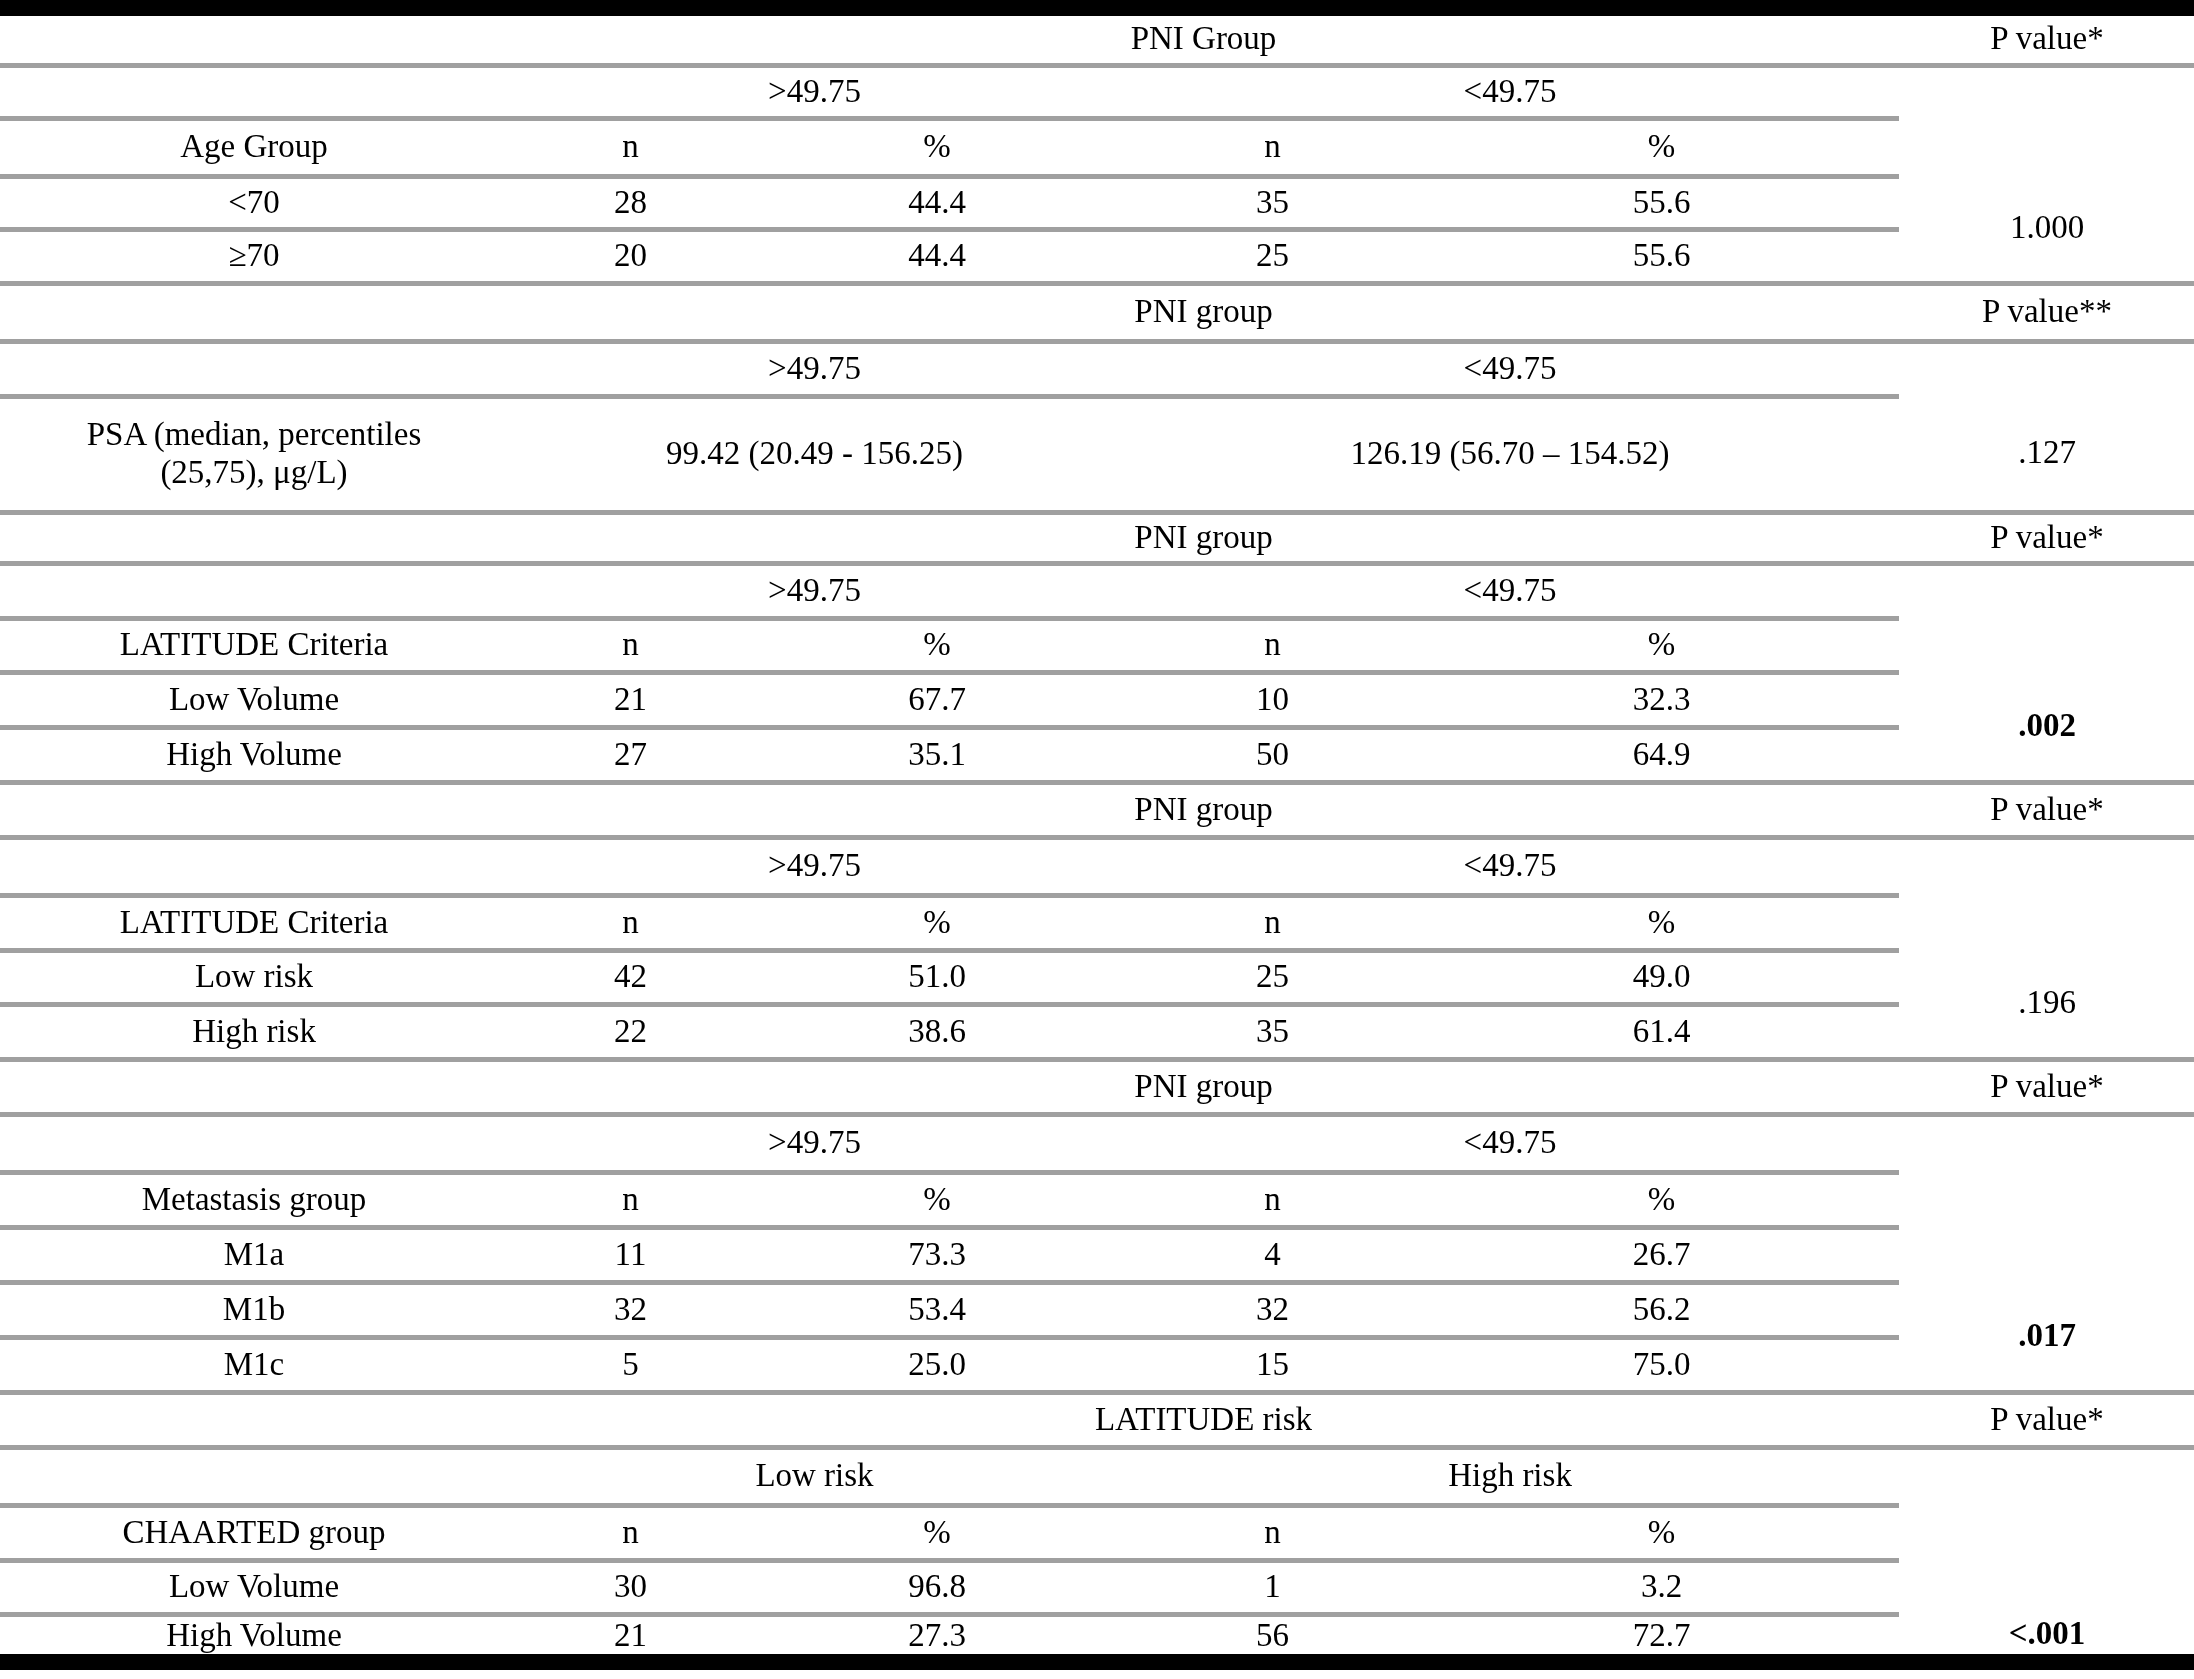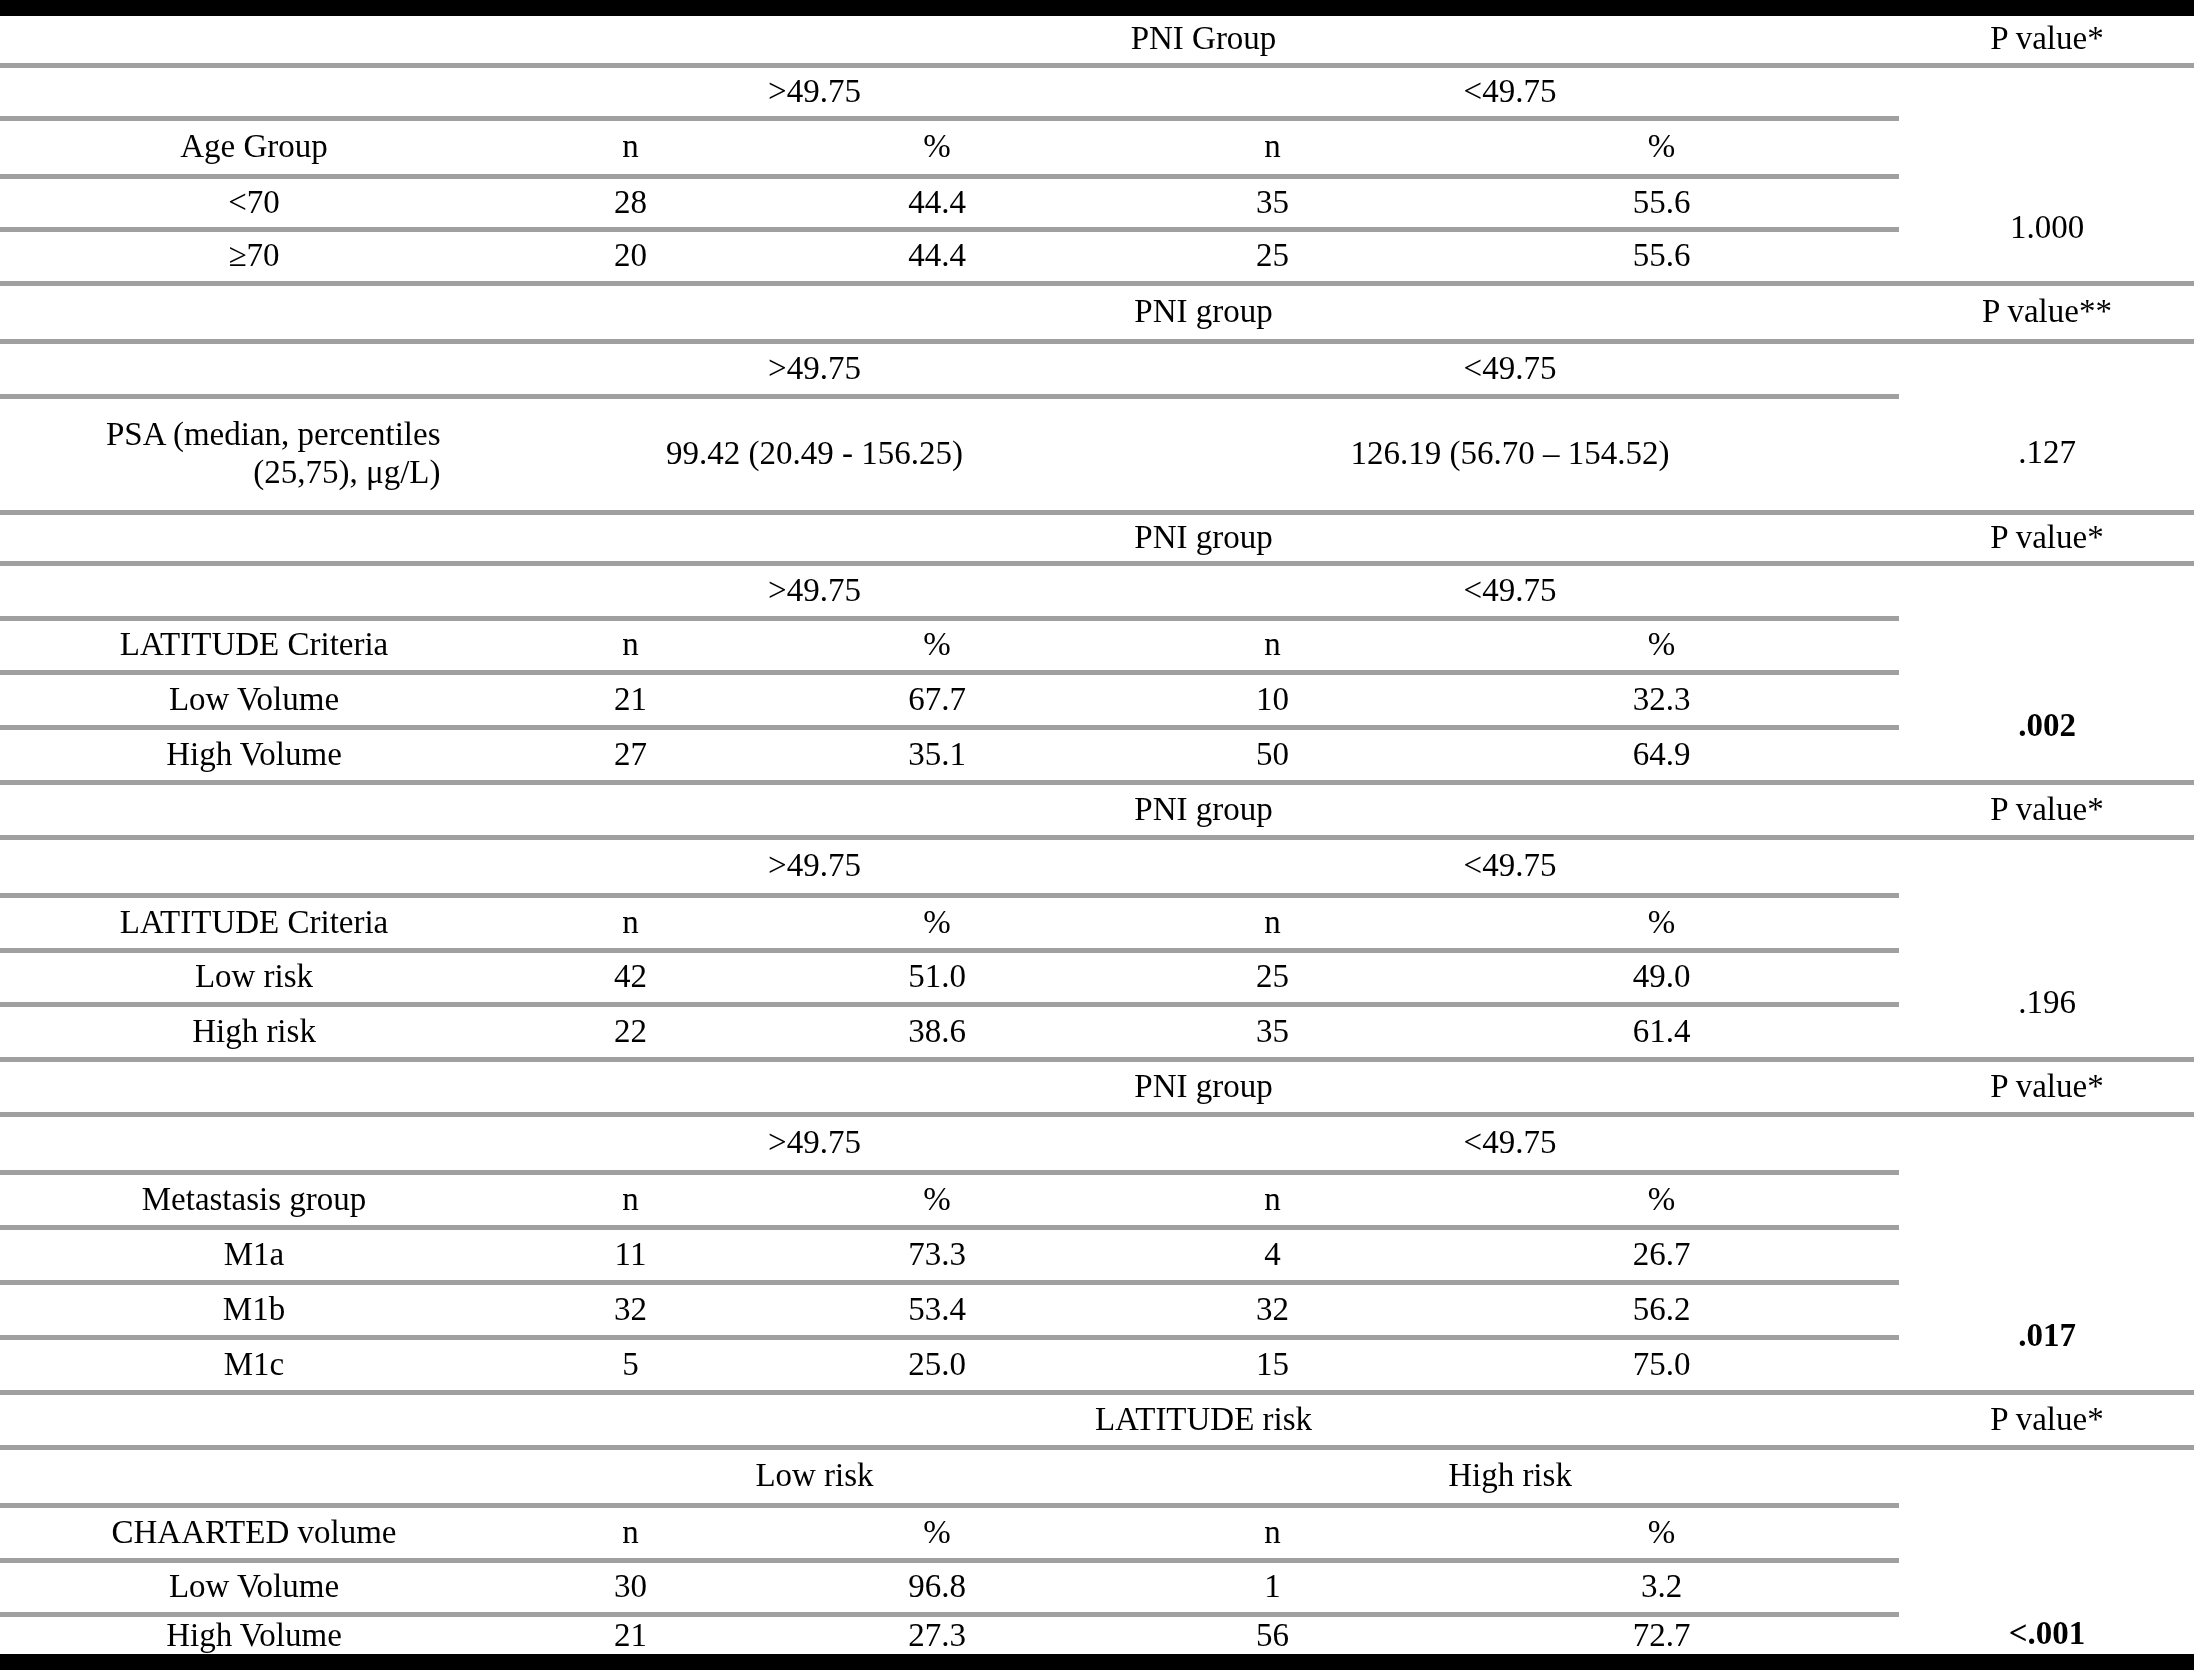--- a/index.html
+++ b/index.html
@@ -27,21 +27,21 @@
   }
   
   tr.full > td { border-bottom:5.3px solid #a0a0a0; }
   
   tr.part > td { border-bottom:5.3px solid #a0a0a0; }
   tr.part > td.nb { border-bottom:none; }
   
   td.pb { border-bottom:5.3px solid #a0a0a0; }
   td.bold { font-weight:700; }
   td.pbot { vertical-align:middle; }
-  .wrapcap { display:inline-block; max-width:373px;text-align:right; }
+  .wrapcap { display:inline-block; max-width:373px; }
 </style>
 </head>
 <body>
 
 <table class="paper-table">
   <colgroup>
     <col style="width:508px">
       <col style="width:245px">
       <col style="width:368px">
     <col style="width:303px">
@@ -221,21 +221,21 @@
     <td colspan="4">LATITUDE risk</td>
     <td>P value*</td>
   </tr>
   <tr class="part" style="height:58px">
     <td></td>
     <td colspan="2">Low risk</td>
     <td colspan="2">High risk</td>
     <td class="nb"></td>
   </tr>
   <tr class="part" style="height:55px">
-    <td>CHAARTED volume</td>
+    <td>CHAARTED group</td>
     <td>n</td>
     <td>%</td>
     <td>n</td>
     <td>%</td>
     <td class="nb"></td>
   </tr>
   <tr class="part" style="height:54px">
     <td>Low Volume</td>
     <td>30</td>
     <td>96.8</td>

